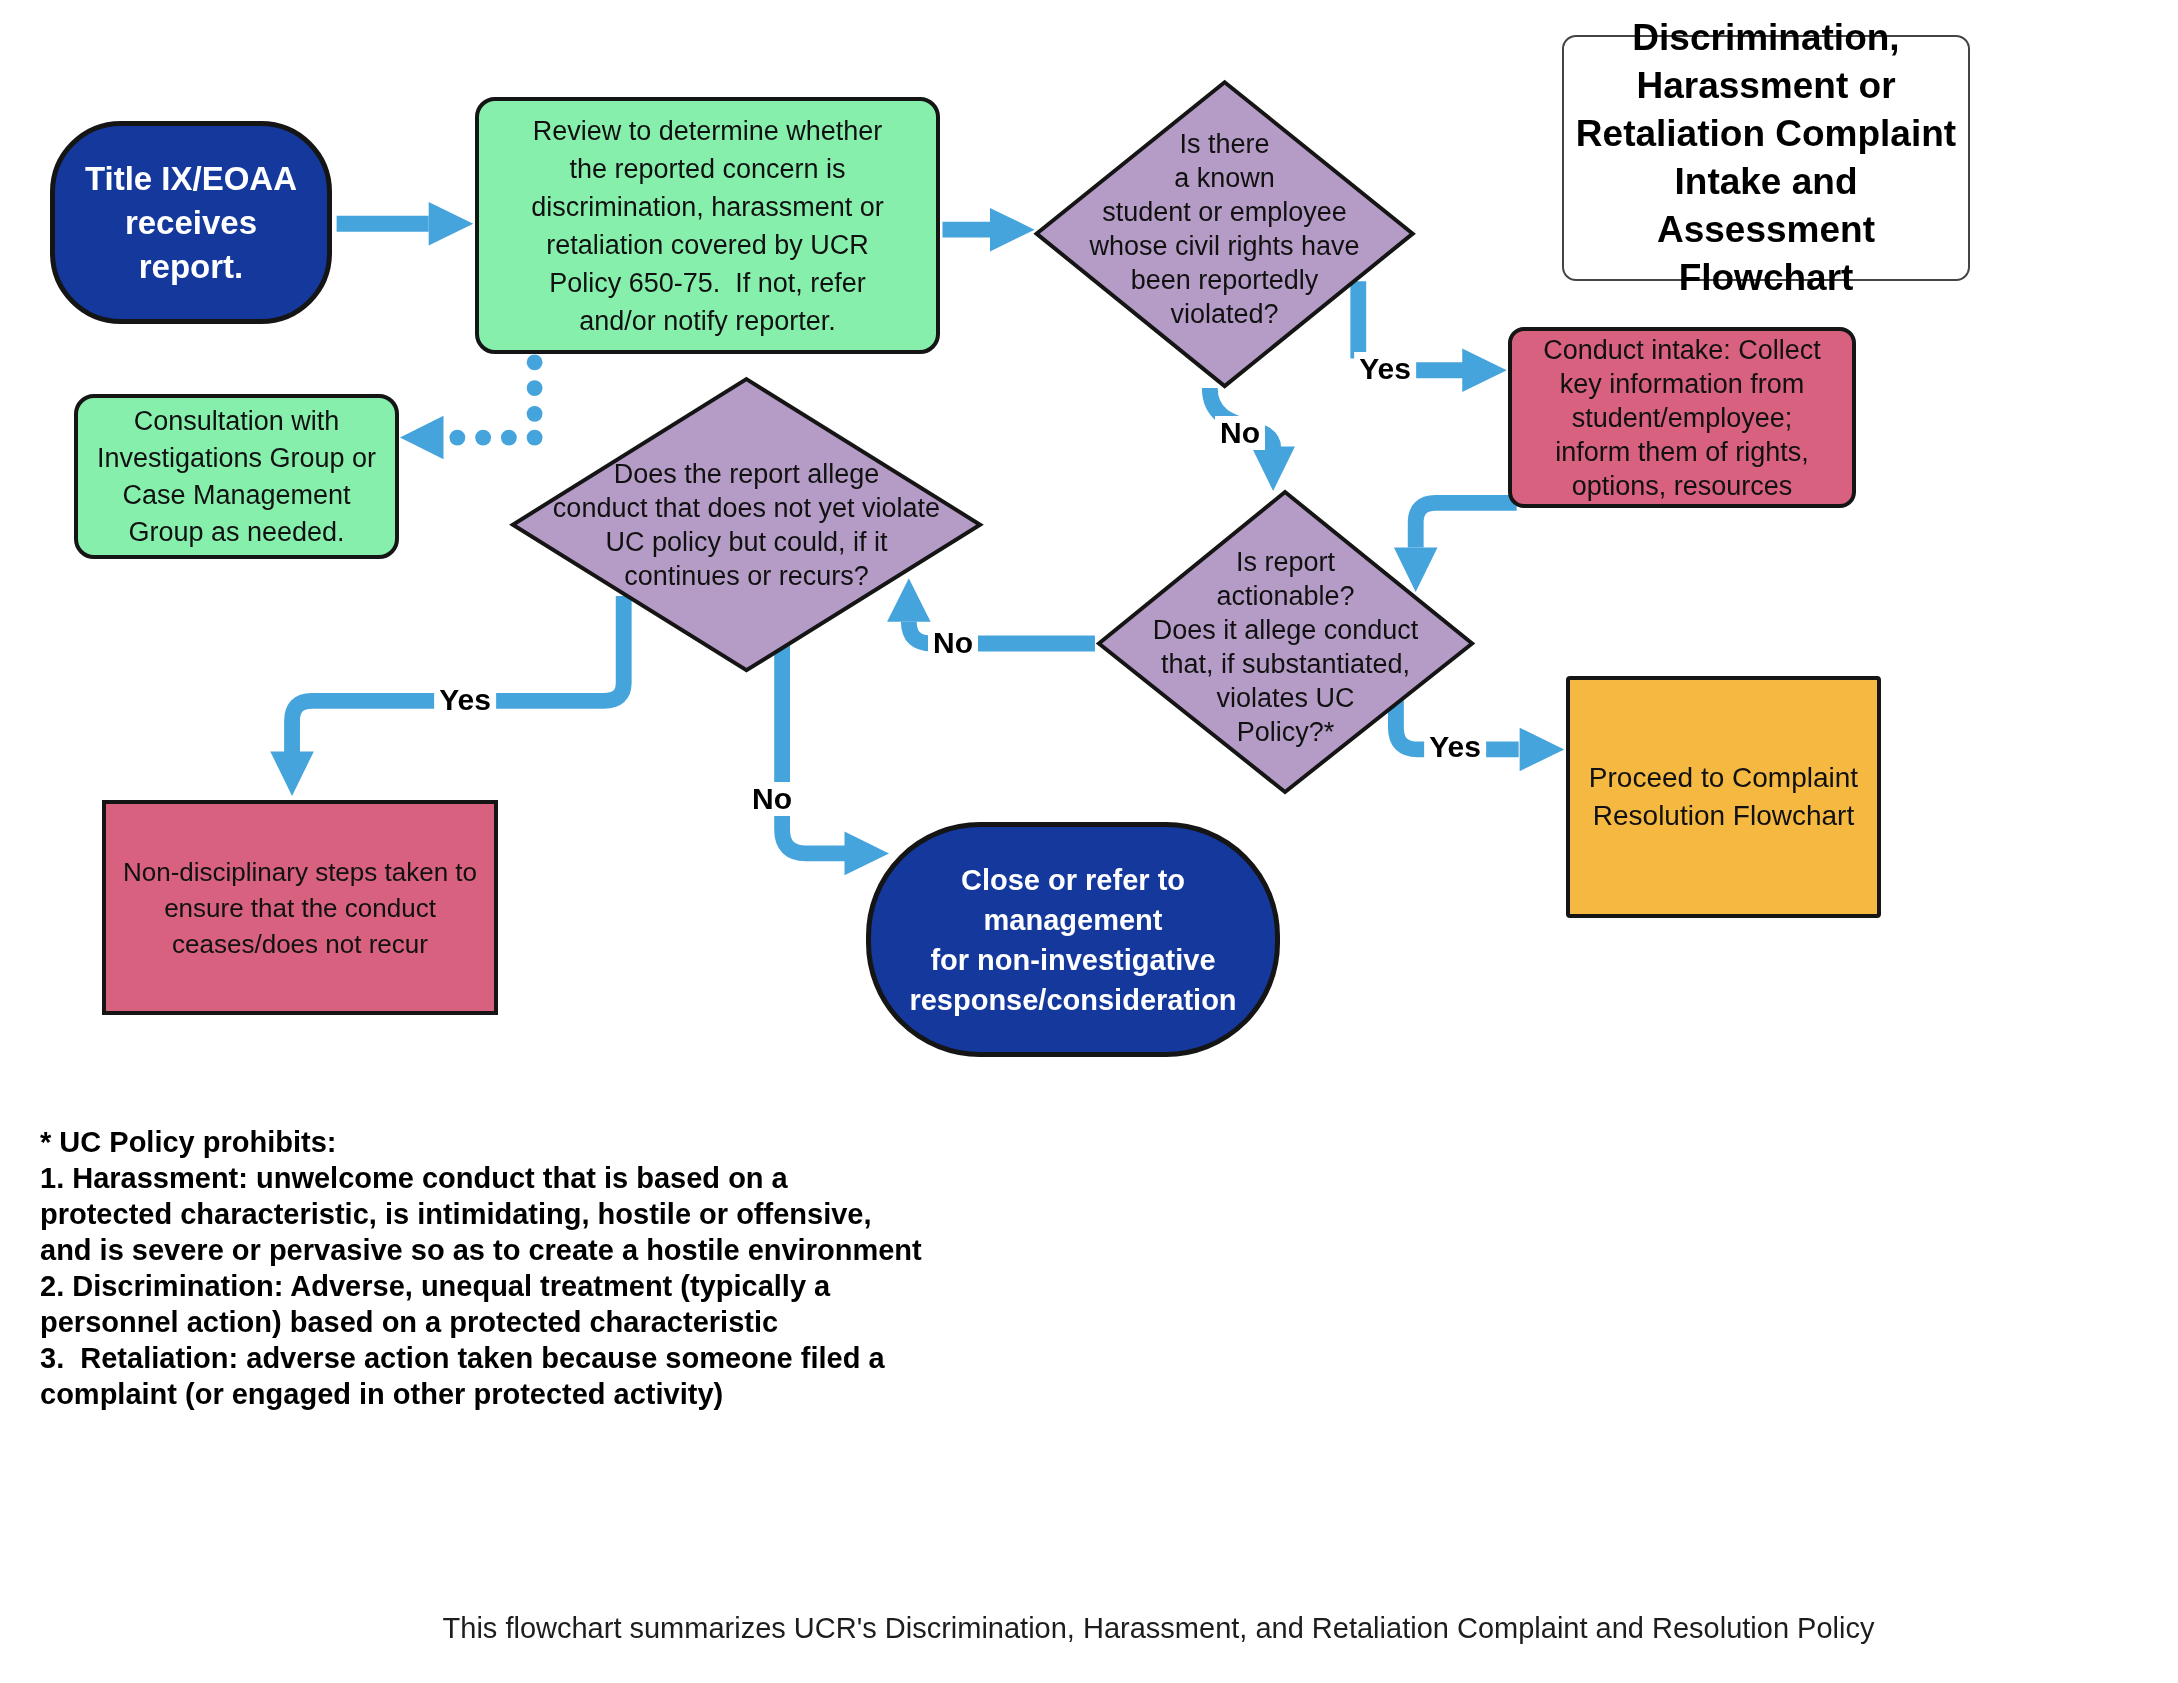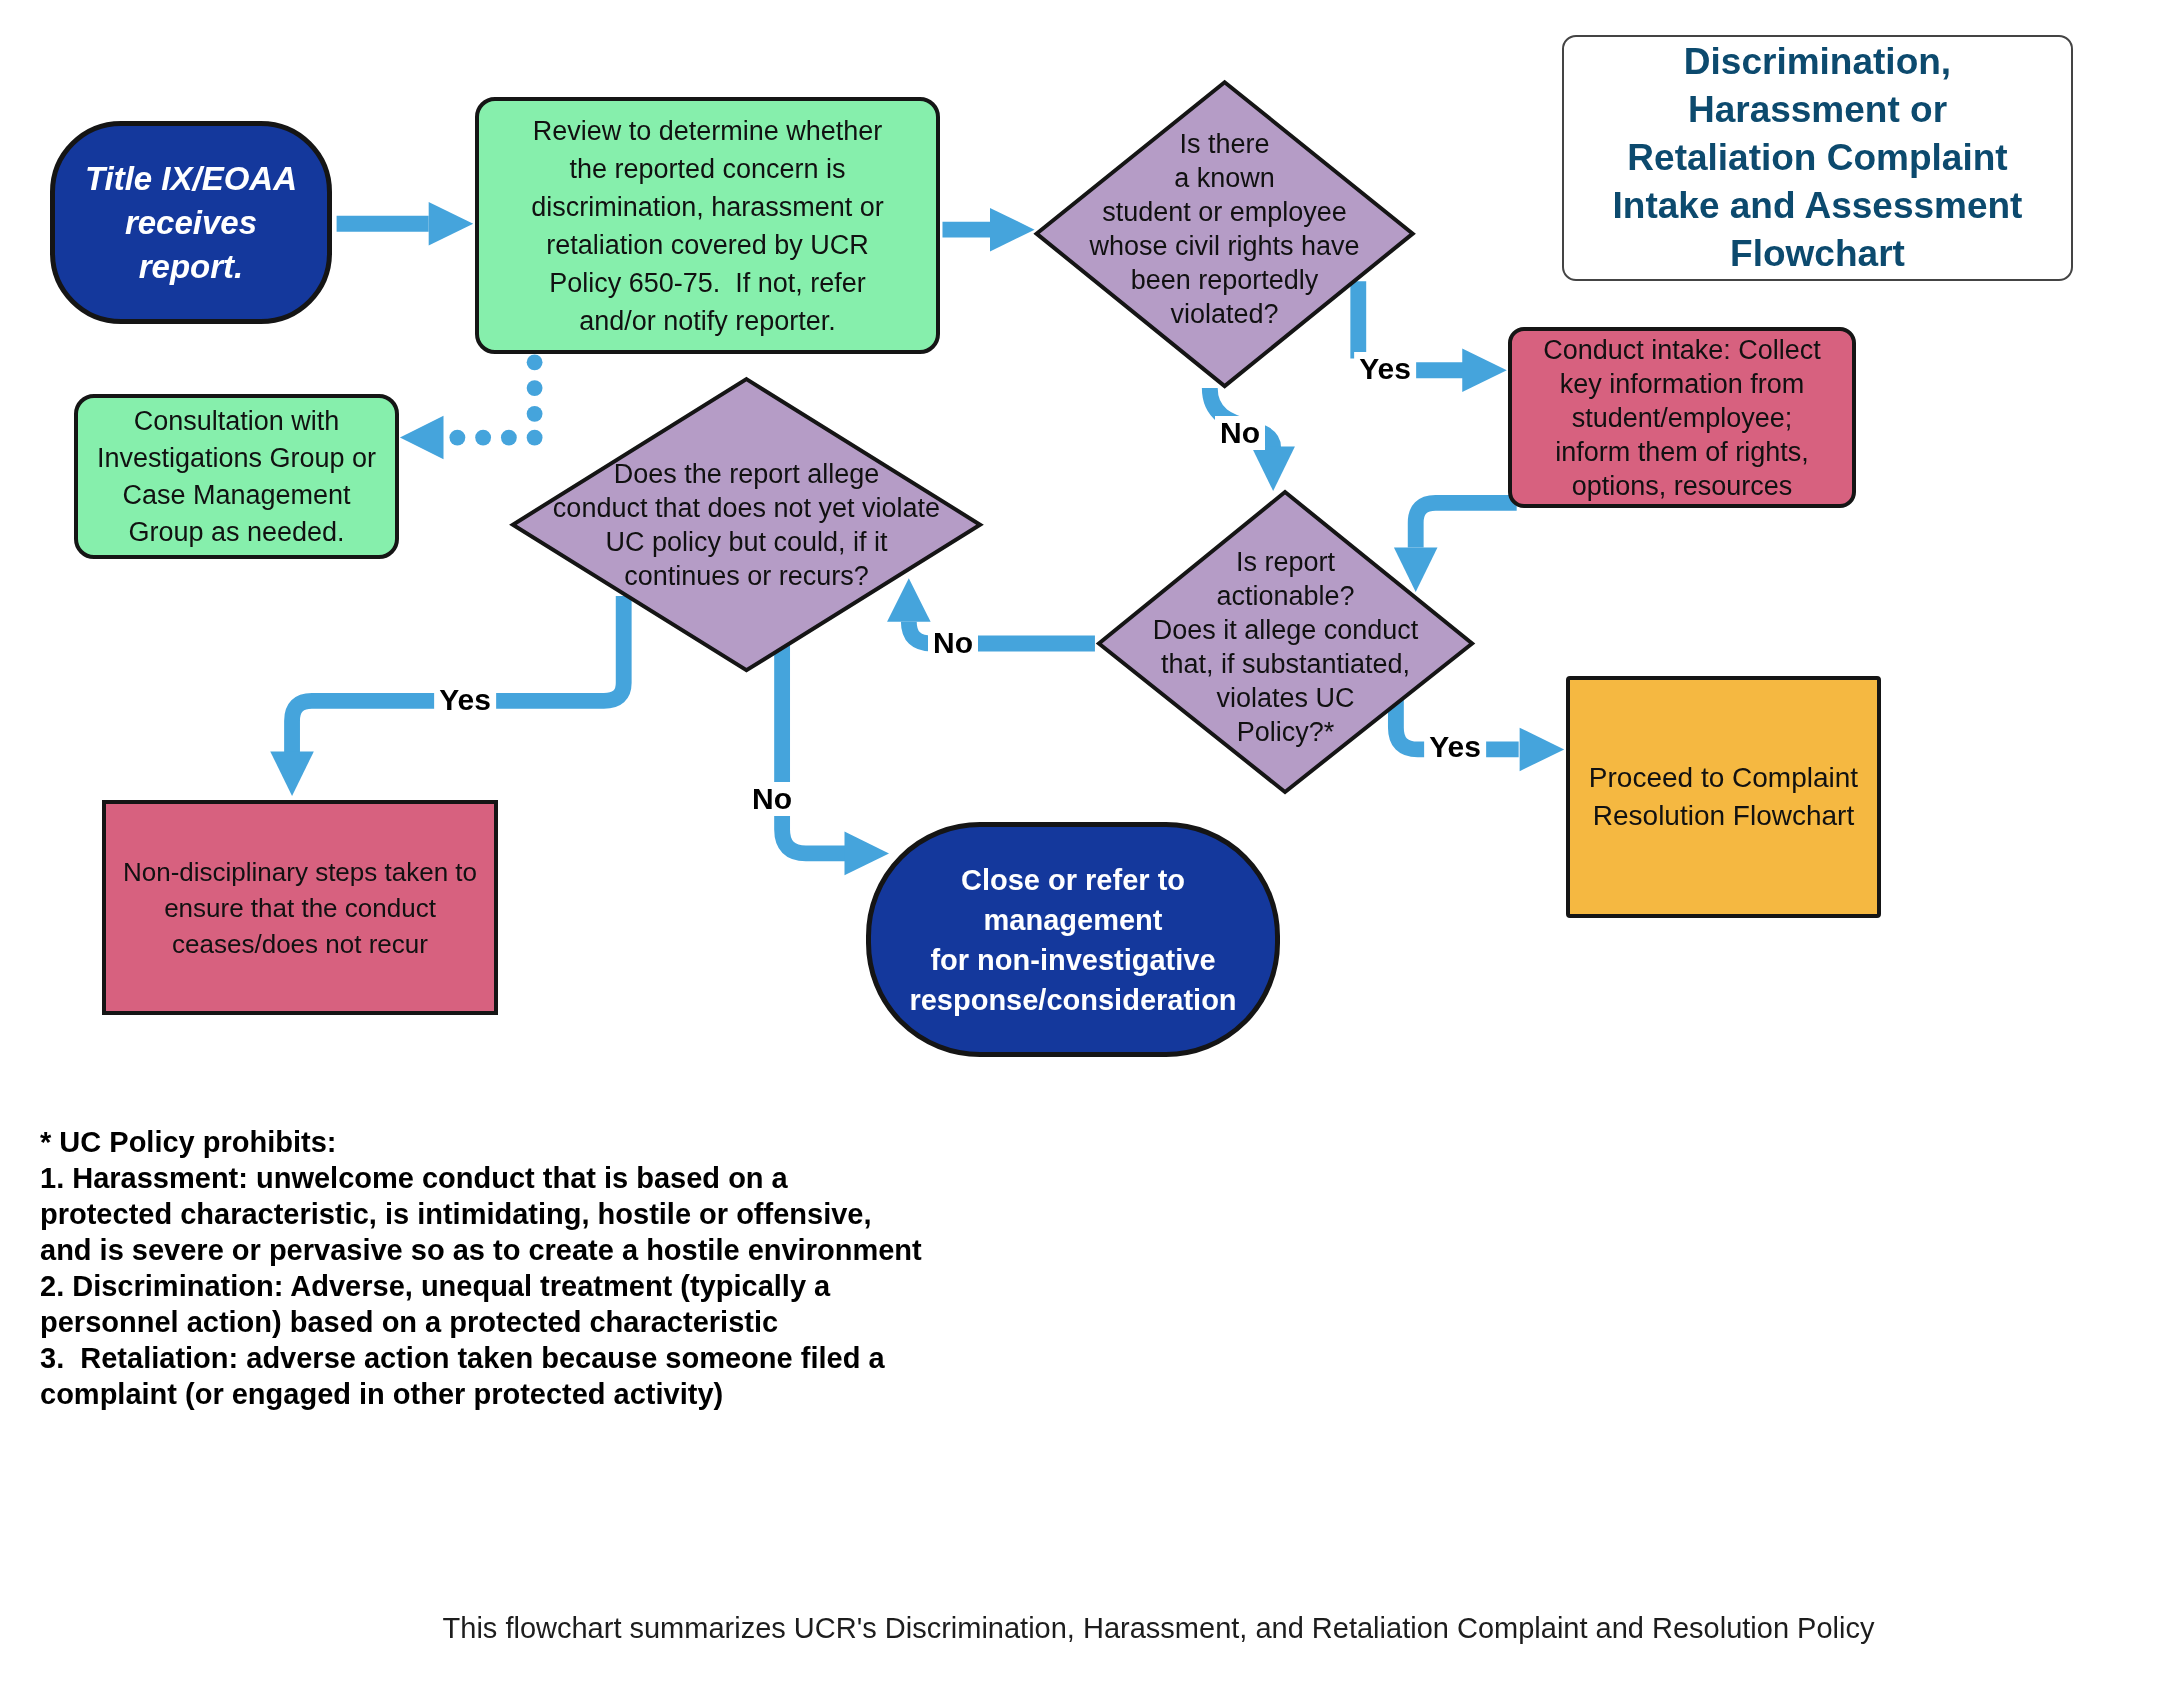--- a/index.html
+++ b/index.html
@@ -36,24 +36,24 @@
     font-size:27px; line-height:34px; color:#111;
   }
 
   .edge-label {
     position:absolute; transform:translate(-50%,-50%);
     background:#ffffff; color:#000; font-weight:bold; font-size:30px;
     padding:0 5px; white-space:nowrap;
   }
 
   .title-box {
-    position:absolute; left:1562px; top:35px; width:511px; height:246px;
+    position:absolute; left:1562px; top:35px; width:408px; height:246px;
     box-sizing:border-box; background:#ffffff; border:2px solid #444;
     border-radius:14px; display:flex; align-items:center; justify-content:center;
-    text-align:center; color:#0c4a6e; font-weight:bold;
+    text-align:center; color:#000000; font-weight:bold;
     font-size:37px; line-height:48px; white-space:pre-wrap;
   }
 
   .footnote {
     position:absolute; left:40px; top:1124px; width:1030px;
     font-weight:bold; font-size:29px; line-height:36px; color:#000;
     white-space:pre-wrap; text-align:left;
   }
 
   .caption {
@@ -106,21 +106,21 @@
       <circle class="edge-dot" cx="488" cy="442" r="8"></circle>
       <circle class="edge-dot" cx="462" cy="442" r="8"></circle>
       <polygon class="edge-head" points="404,442 448,420 448,464"></polygon>
     </g>
 
     <polygon class="diamond" points="1237,83 1427,236 1237,390 1047,236"></polygon>
     <polygon class="diamond" points="754,383 990,530 754,677 518,530"></polygon>
     <polygon class="diamond" points="1298,497 1487,650 1298,800 1110,650"></polygon>
   </svg>
 
-  <div class="node terminator start-node" style="left:50px; top:121px; width:282px; height:203px;font-style:italic;">
+  <div class="node terminator start-node" style="left:50px; top:121px; width:282px; height:203px;">
     <div class="node-text">Title IX/EOAA
 receives
 report.</div>
   </div>
 
   <div class="node process-teal" style="left:475px; top:97px; width:465px; height:257px;">
     <div class="node-text">Review to determine whether
 the reported concern is
 discrimination, harassment or
 retaliation covered by UCR

